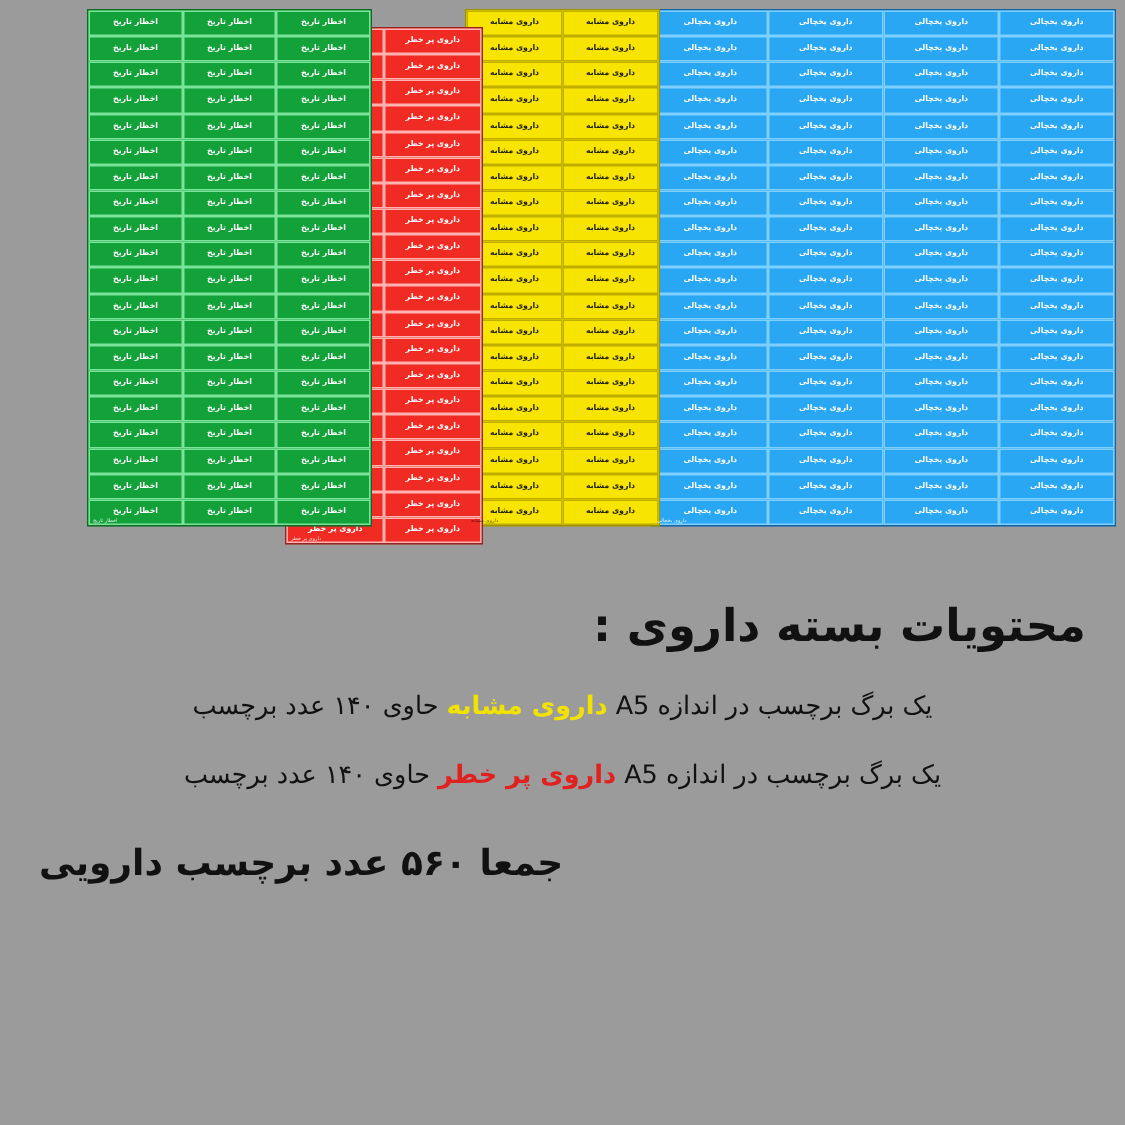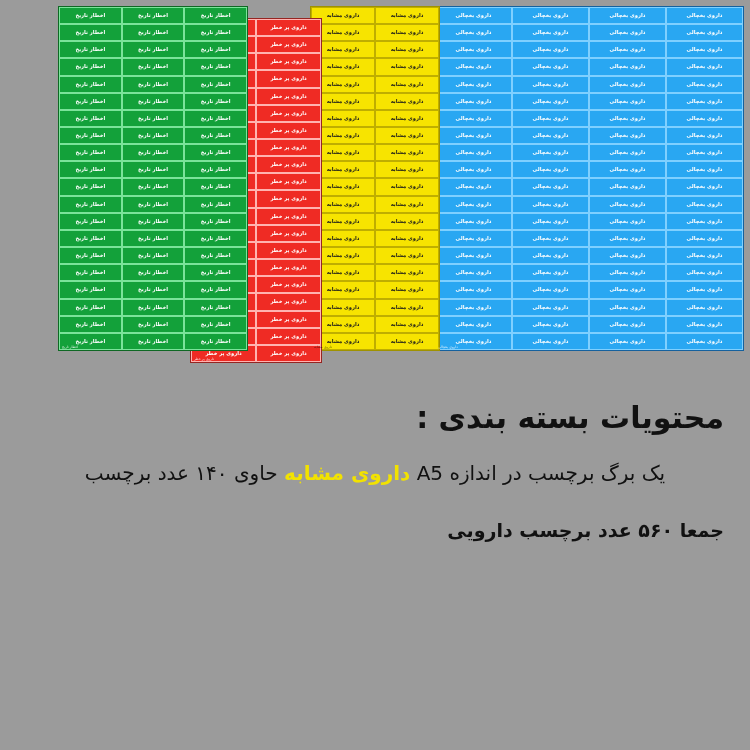--- a/index.html
+++ b/index.html
@@ -141,38 +141,38 @@
     margin-top: 22px;
     font-size: 30px;
     font-weight: bold;
     color: #111111;
     text-align: right;
     padding-left: 8px;
   }
 
   .line {
     margin-top: 26px;
-    font-size: 20px;
+    font-size: 17px;
     color: #111111;
     text-align: center;
     direction: rtl;
     white-space: nowrap;
   }
   .line .hl { font-weight: bold; }
   .hl-yellow { color: #f2e200; }
   .hl-blue   { color: #18a8f0; }
   .hl-green  { color: #13a13a; }
   .hl-red    { color: #e12020; }
 
   #total {
     margin-top: 34px;
-    font-size: 19px;
+    font-size: 24px;
     font-weight: bold;
     color: #111111;
-    text-align: right;
+    text-align: left;
   }
 </style>
 </head>
 <body>
 
 <div id="sheets">
 
   <div class="sheet" id="sheet-blue">
       <div class="cell">داروی یخچالی</div>
       <div class="cell">داروی یخچالی</div>
@@ -405,23 +405,26 @@
       <div class="cell">اخطار تاریخ</div>
       <div class="cell">اخطار تاریخ</div>
       <div class="cell">اخطار تاریخ</div>
       <div class="cell">اخطار تاریخ</div>
     <span class="corner-tag">اخطار تاریخ</span>
   </div>
 
 </div>
 
 <div id="panel">
-  <div id="panel-title">محتویات بسته بندی :</div>
+  <div id="panel-title">محتویات بسته داروی :</div>
 
   <div class="line">
     <span>یک برگ برچسب در اندازه A5 </span><span class="hl hl-yellow">داروی مشابه</span><span> حاوی ۱۴۰ عدد برچسب</span>
   </div>
 
 
 
+  <div class="line">
+    <span>یک برگ برچسب در اندازه A5 </span><span class="hl hl-red">داروی پر خطر</span><span> حاوی ۱۴۰ عدد برچسب</span>
+  </div>
 
   <div id="total">جمعا ۵۶۰ عدد برچسب دارویی</div>
 </div>
 
 </body></html>

